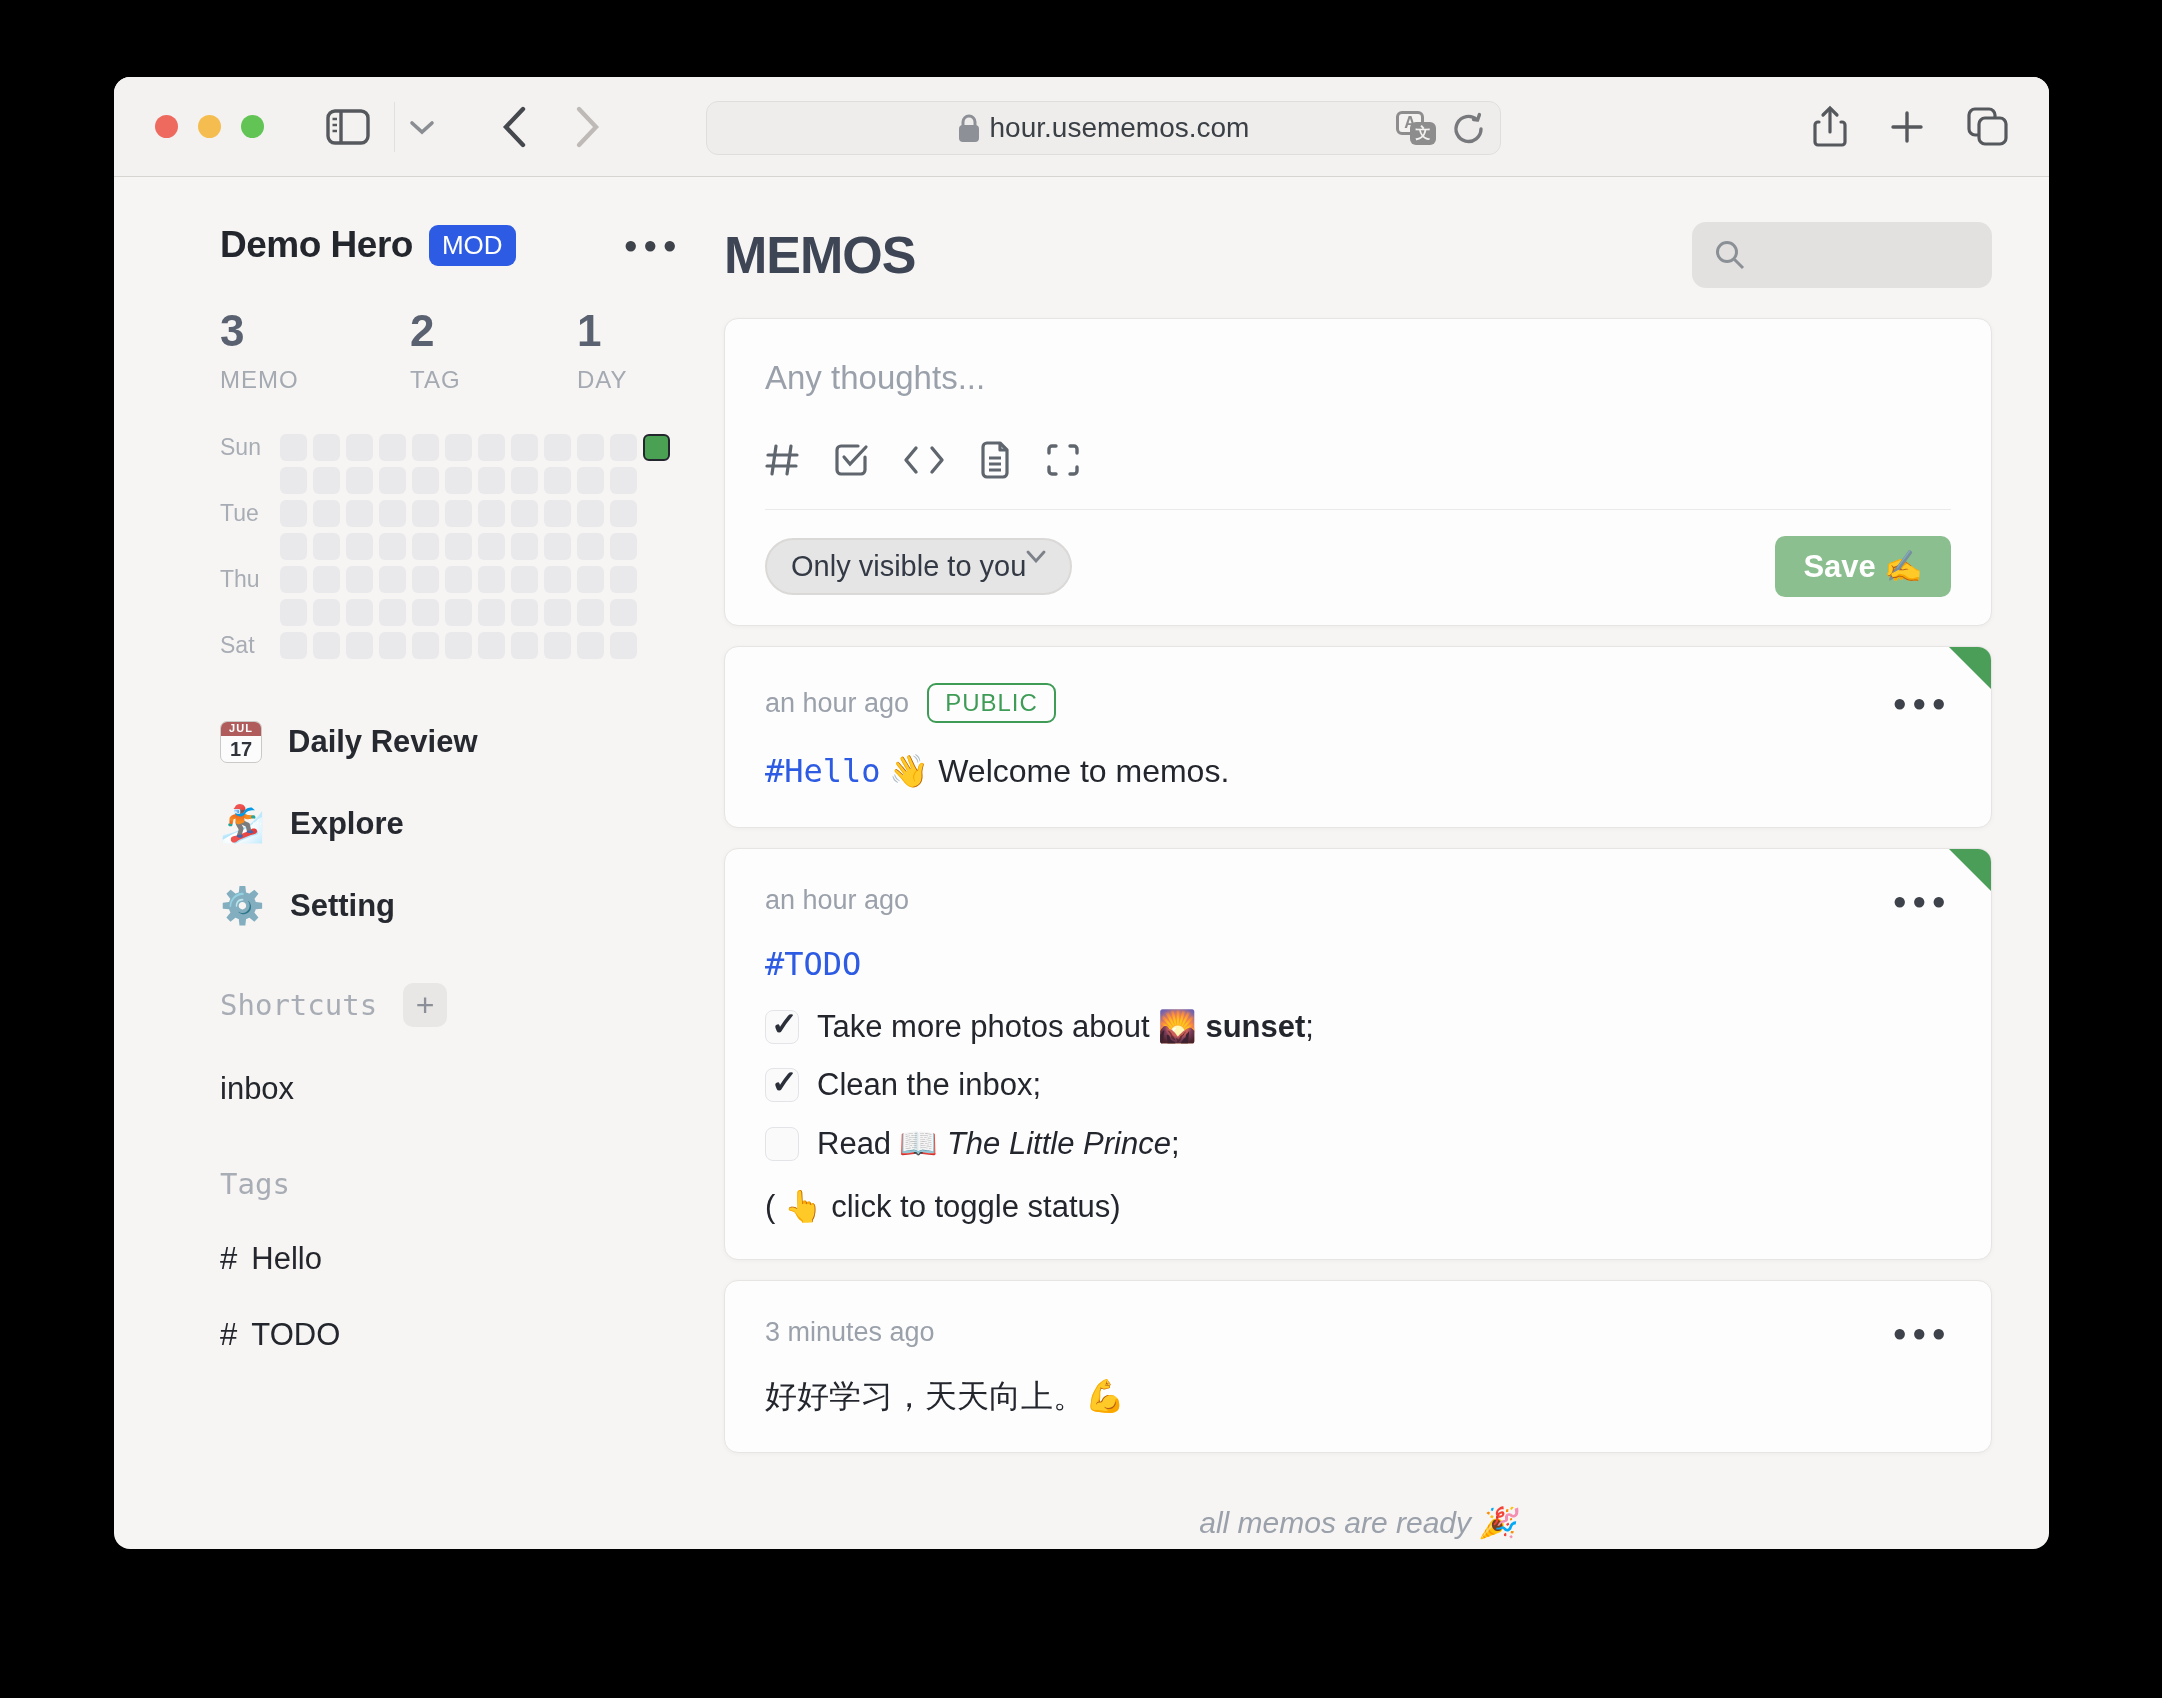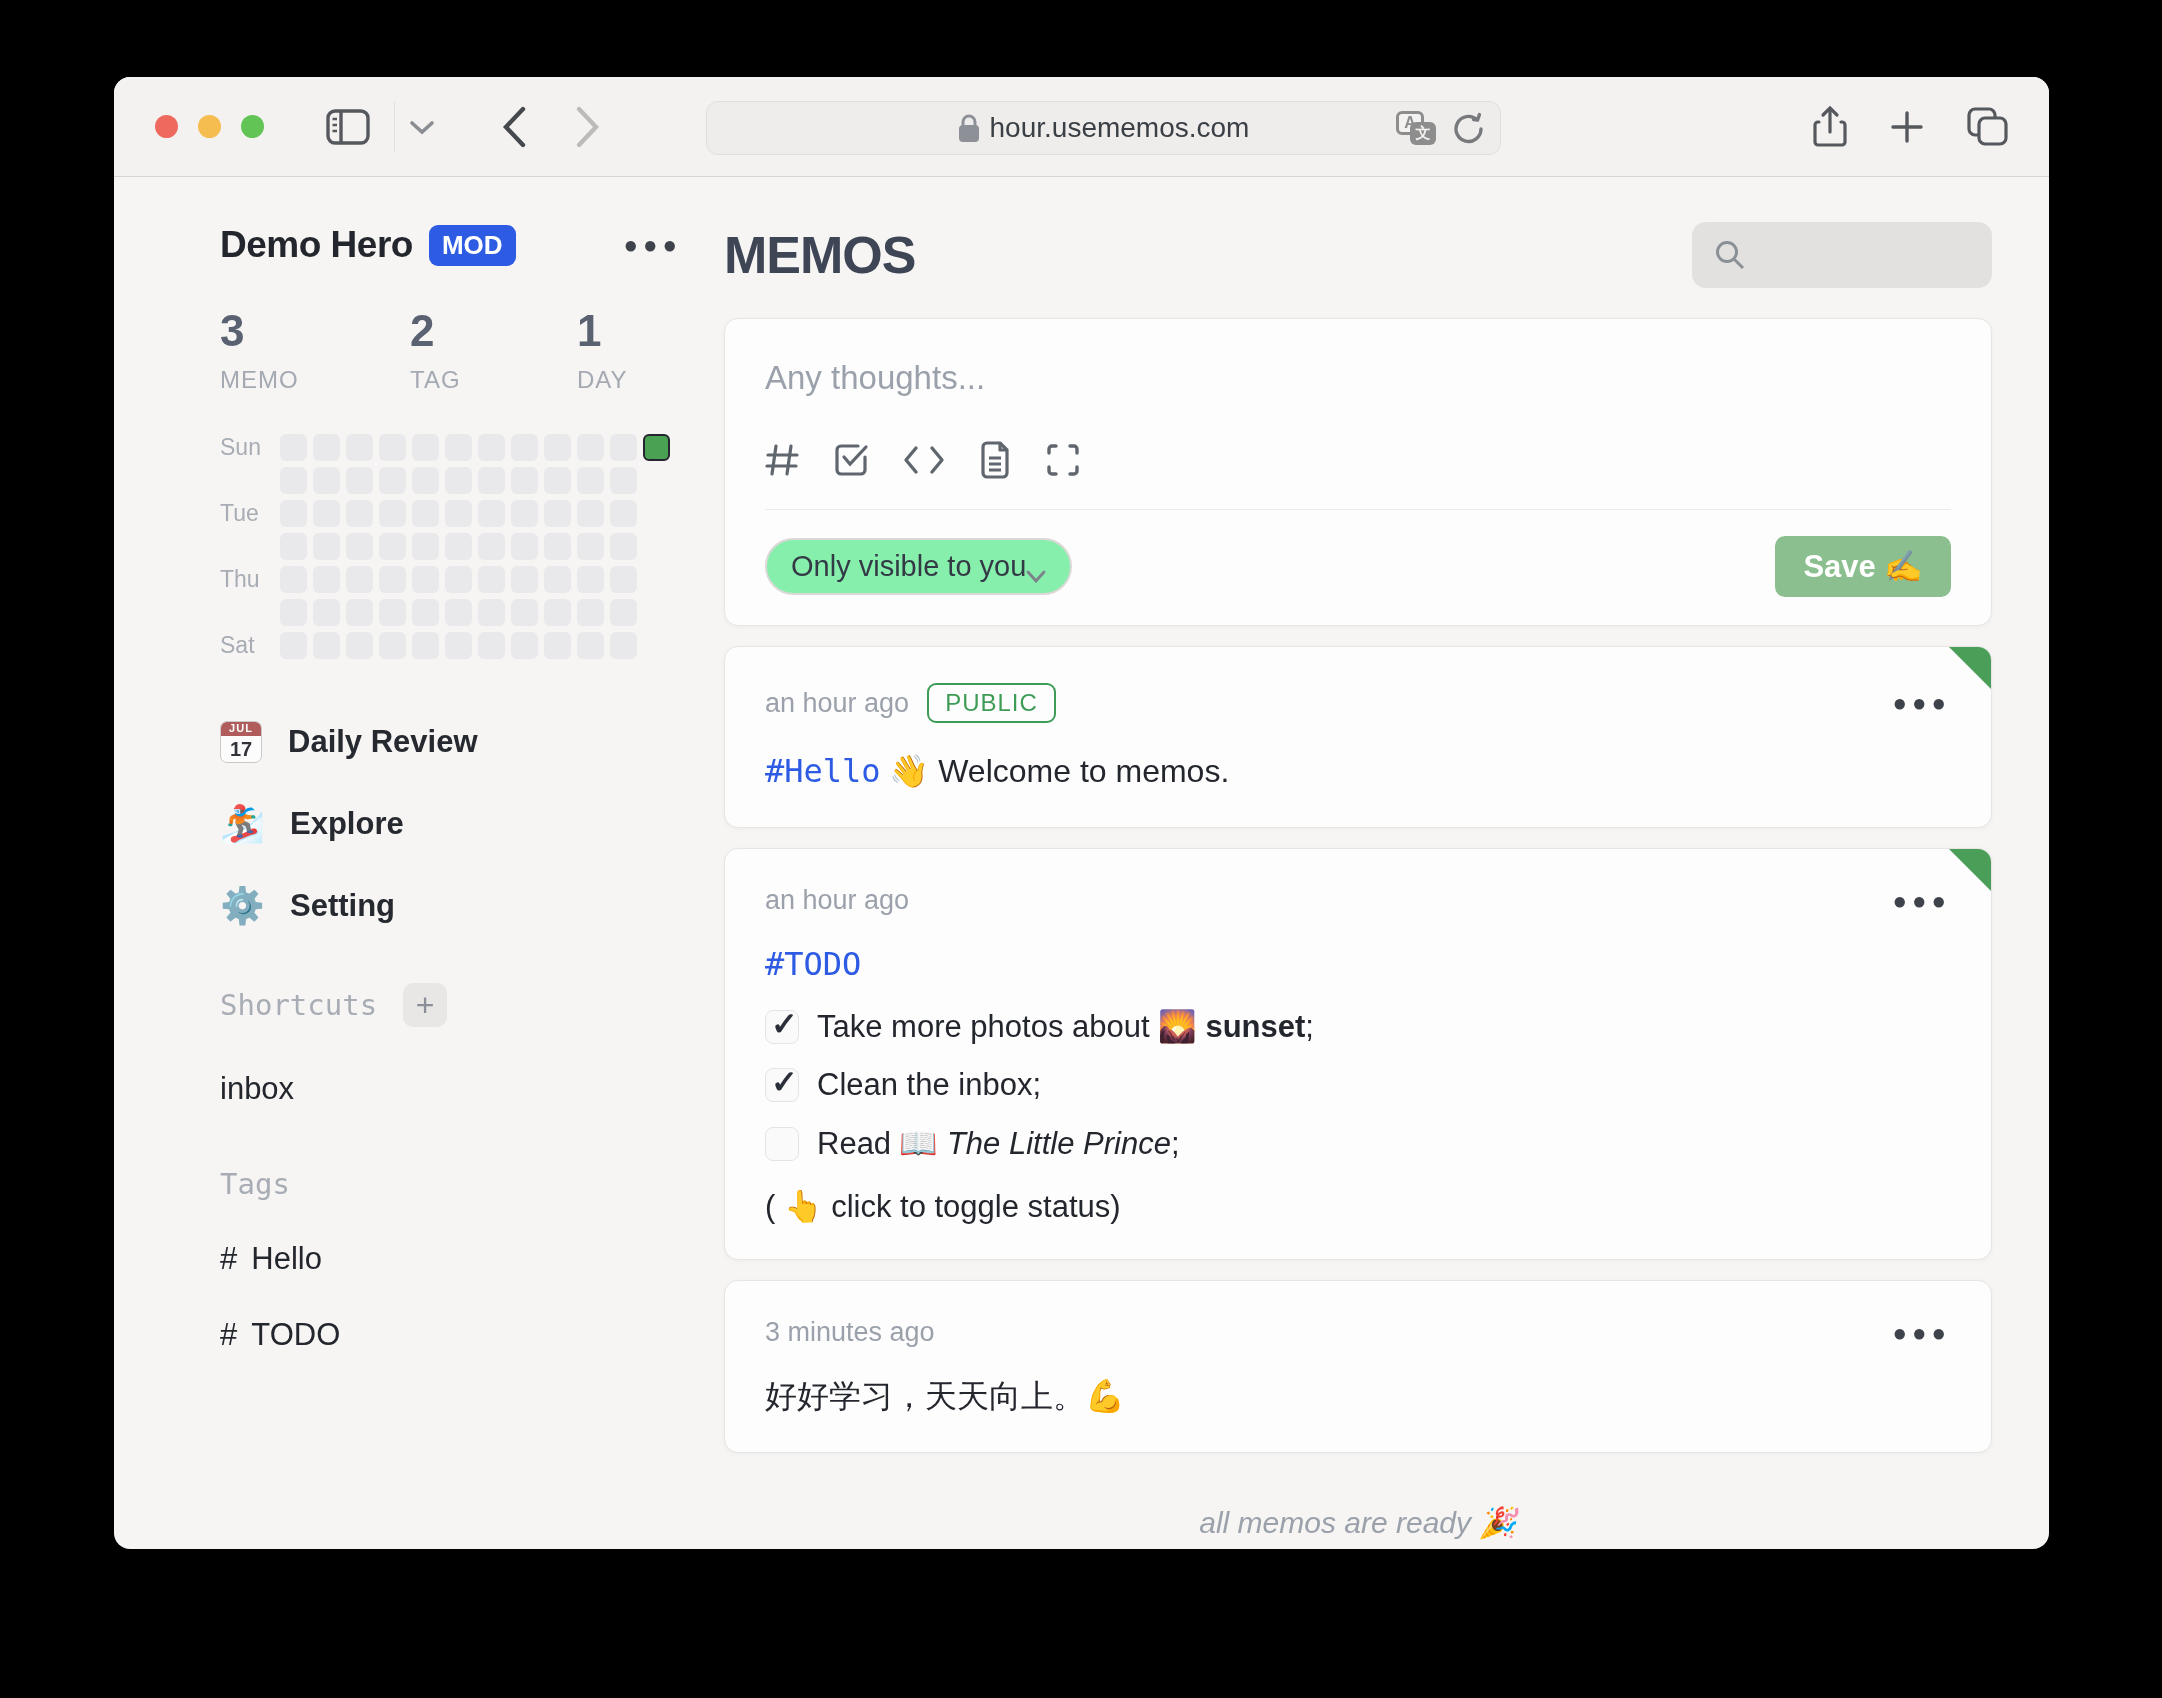--- a/index.html
+++ b/index.html
@@ -31,21 +31,21 @@
                  display:flex; align-items:center; justify-content:center; }
 
   
   .content { display:flex; height:calc(100% - 101px); }
   .sidebar { width:592px; padding:47px 0 0 106px; flex:none; }
   .main { flex:1; padding:45px 57px 0 18px; display:flex; flex-direction:column; }
 
   
   .user-row { display:flex; align-items:center; width:100%; }
   .user-name { font-size:37px; font-weight:700; color:#23262d; letter-spacing:-0.5px; }
-  .mod { margin-left:16px; background:#2d5be3; color:#fff; font-size:26px; font-weight:700;
+  .mod { margin-left:16px; background:#2d5be3; color:#fff; font-size:26px; font-weight:400;
          padding:5px 13px; border-radius:9px; }
   .more-dots { color:#3e424a; font-size:24px; letter-spacing:5px; cursor:pointer; }
   .user-row .more-dots { margin-left:auto; margin-right:24px; }
 
   .stats { display:grid; grid-template-columns:190px 167px 1fr; margin-top:40px; }
   .stat-v { font-size:44px; font-weight:700; color:#5a6170; }
   .stat-l { font-size:24px; color:#a4a9b2; margin-top:10px; letter-spacing:1px; }
 
   .heatmap { display:flex; margin-top:40px; }
   .hm-labels { display:grid; grid-auto-rows:27px; row-gap:6px; width:48px; margin-right:12px; }
@@ -82,22 +82,22 @@
           box-shadow:0 1px 5px rgba(0,0,0,0.04); overflow:hidden; }
   .editor-card { margin-top:30px; padding:0 40px; }
   .editor-input { display:block; width:100%; height:60px; margin-top:40px; border:none; outline:none;
                   resize:none; background:transparent; font-family:"Liberation Sans",sans-serif;
                   font-size:33px; color:#0f172a; }
   .editor-input::placeholder { color:#9aa1ab; }
   .editor-tools { display:flex; align-items:center; gap:34px; margin-top:22px; color:#60666e; }
   .editor-tools .tb-ic { cursor:pointer; }
   .editor-divider { height:1px; background:#ebeae8; margin-top:30px; }
   .editor-bottom { display:flex; align-items:center; justify-content:space-between; margin:26px 0 28px; }
-  .vis-pill { display:flex; align-items:flex-end; border:2px solid #dbd9d7; border-radius:999px;
-              padding:10px 24px; font-size:29px; color:#333a45; background:#86efac; cursor:pointer; }
+  .vis-pill { display:flex; align-items:flex-start; border:2px solid #dbd9d7; border-radius:999px;
+              padding:10px 24px; font-size:29px; color:#333a45; background:#e5e5e5; cursor:pointer; }
   .save-btn { background:#8cbf90; border:none; border-radius:10px; color:#fff; font-size:31px;
               font-weight:600; padding:12px 28px; cursor:pointer; font-family:inherit; }
 
   .memo-card { margin-top:20px; padding:0 40px 34px; }
   .pin-corner { position:absolute; top:0; right:0; width:0; height:0;
                 border-top:42px solid #4a9e58; border-left:42px solid transparent; }
   .memo-header { display:flex; align-items:center; margin-top:36px; }
   .memo-time { font-size:27px; color:#9ba1ab; }
   .public-badge { margin-left:18px; border:2.5px solid #3e9c57; color:#3e9c57; font-size:24px;
                   border-radius:9px; padding:4px 16px; letter-spacing:1px; }

